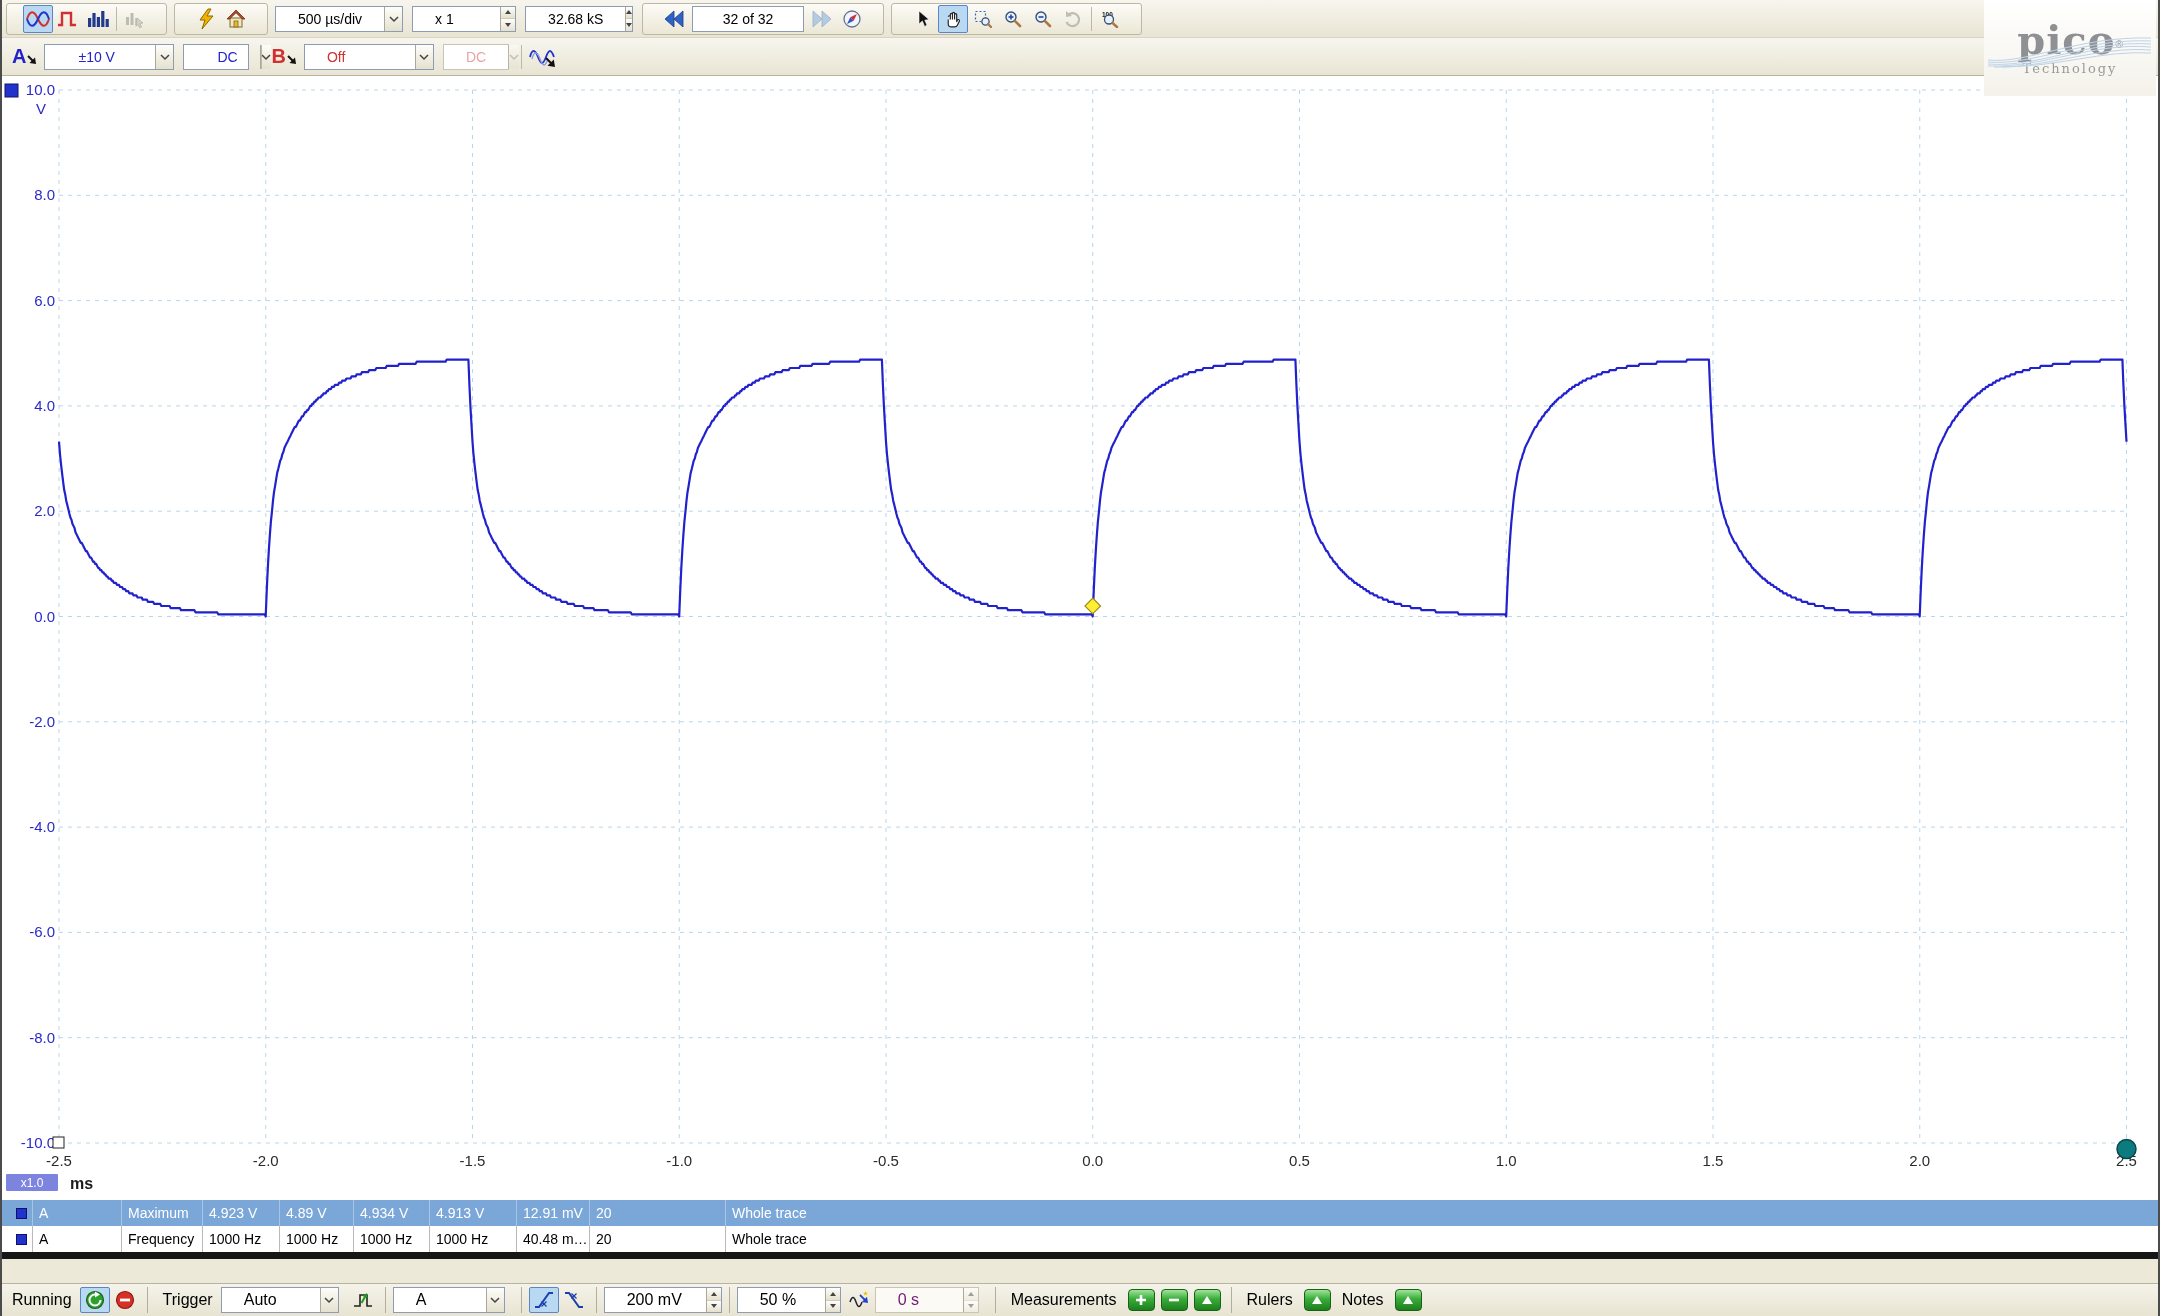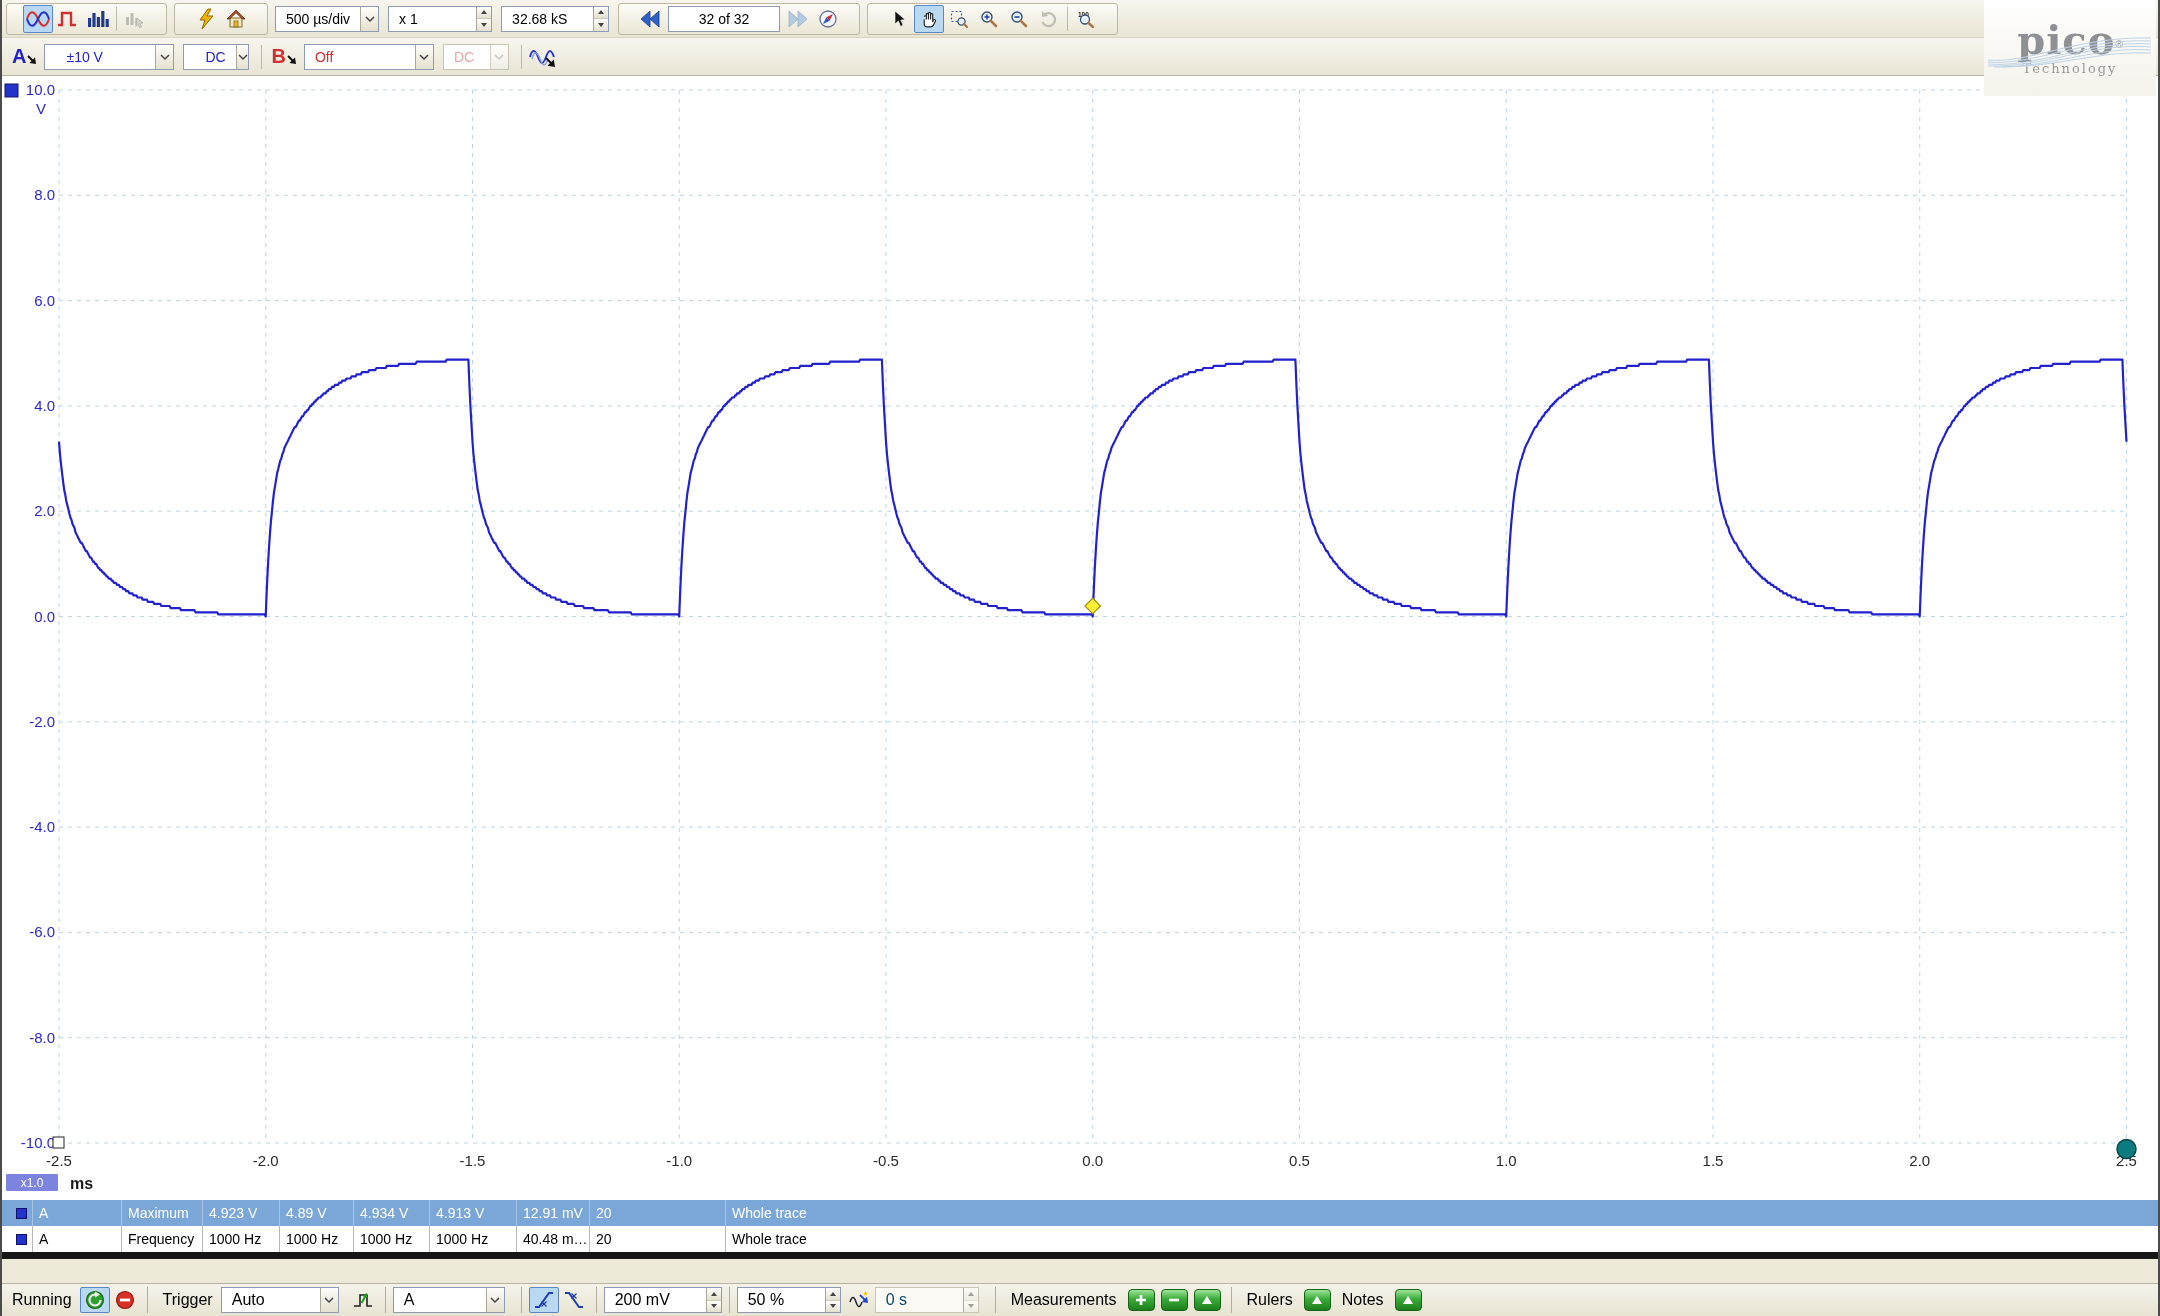--- a/index.html
+++ b/index.html
@@ -21,21 +21,21 @@
          border:1px solid #bcb8a4; border-radius:3px; margin-right:7px;
          background:linear-gradient(#fcfbf6,#ebe7d6); }
   .tbtn { width:30px; height:28px; display:flex; align-items:center; justify-content:center;
           background:transparent; border:1px solid transparent; border-radius:2px; padding:0; cursor:pointer; }
   .tbtn.sel { background:#b9d8f2; border-color:#5b86c5; }
   .tbtn.dis { opacity:.9; }
   .vsep { width:1px; height:24px; background:#bdb9a6; margin:0 3px; flex:none; }
 
   .combo, .spin { display:flex; align-items:stretch; height:26px; background:#fff;
                   border:1px solid #8d9cb3; margin-right:9px; flex:none; }
-  .cval { display:flex; align-items:center; padding:0 10px; white-space:nowrap; }
+  .cval { display:flex; align-items:center; padding:0 22px; white-space:nowrap; }
   .cbtn { width:18px; display:flex; align-items:center; justify-content:center;
           background:linear-gradient(#fefdf9,#e5e1cf); border-left:1px solid #aca899; cursor:pointer; }
   .sbtns { width:15px; display:flex; flex-direction:column; border-left:1px solid #aca899; }
   .sbtns > div { flex:1; display:flex; align-items:center; justify-content:center;
                  background:linear-gradient(#fefdf9,#e5e1cf); cursor:pointer; }
   .sbtns > div:first-child { border-bottom:1px solid #cfcbb8; }
   .tri-up { width:0; height:0; border-left:3px solid transparent; border-right:3px solid transparent; border-bottom:4px solid #444; }
   .tri-dn { width:0; height:0; border-left:3px solid transparent; border-right:3px solid transparent; border-top:4px solid #444; }
   .countbox { display:flex; align-items:center; justify-content:center; width:112px; height:26px;
               background:#fff; border:1px solid #8d9cb3; margin:0 3px; }
@@ -84,21 +84,21 @@
   #sbar .lbl { margin:0 8px; white-space:nowrap; }
   .sq { width:30px; height:26px; display:flex; align-items:center; justify-content:center;
         border:1px solid transparent; border-radius:2px; background:transparent; padding:0; cursor:pointer; }
   .sq.sel { background:#b9d8f2; border-color:#5b86c5; }
   .ssep { width:1px; height:26px; background:#b2ae9b; margin:0 7px; flex:none; }
   .gbtn { width:27px; height:22px; margin:0 3px; border:1px solid #156315; border-radius:4px;
           background:linear-gradient(#9fe49b,#39ac39 45%,#1d7f1d); color:#fff; font-weight:bold;
           font-size:15px; display:flex; align-items:center; justify-content:center; padding:0; cursor:pointer; }
   .sb-combo { height:26px; }
   .spin.dis { border-color:#c9c5b4; background:#fbfaf4; }
-  .spin.dis .cval { color:#0c4a6e; }
+  .spin.dis .cval { color:#701a75; }
   .spin.dis .sbtns > div { opacity:.5; }
 </style>
 </head>
 <body>
 
 <div id="win">
 
   <div class="tb tb1">
     <div class="grp">
       <button class="tbtn sel">

